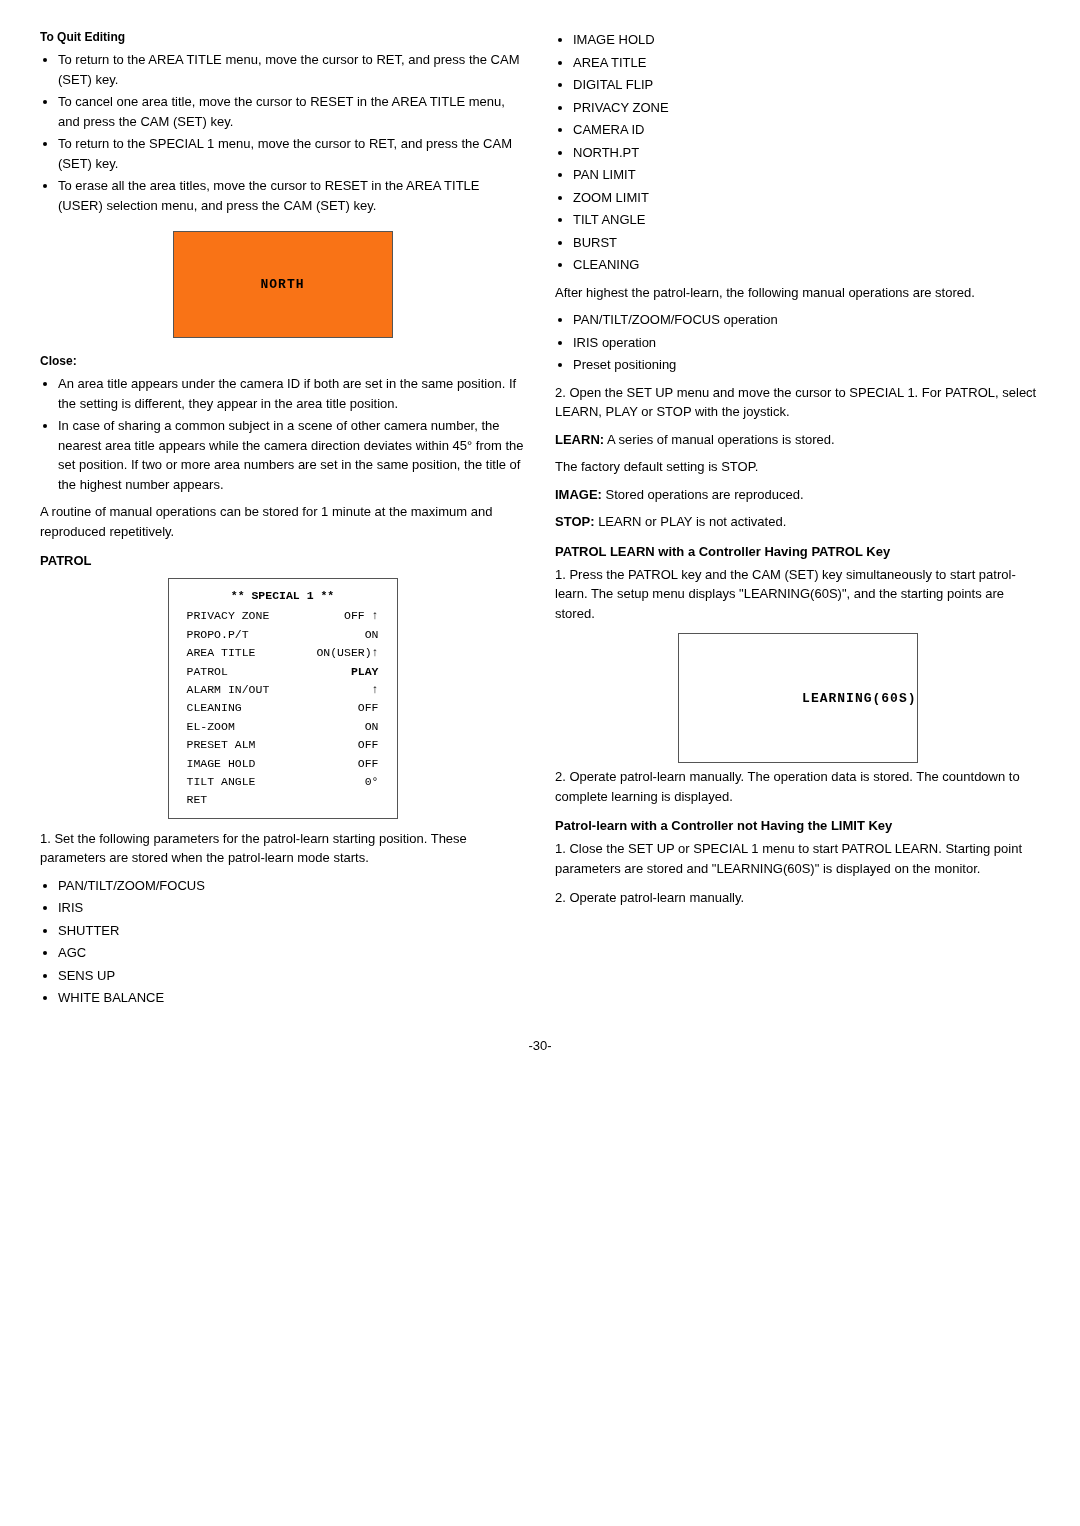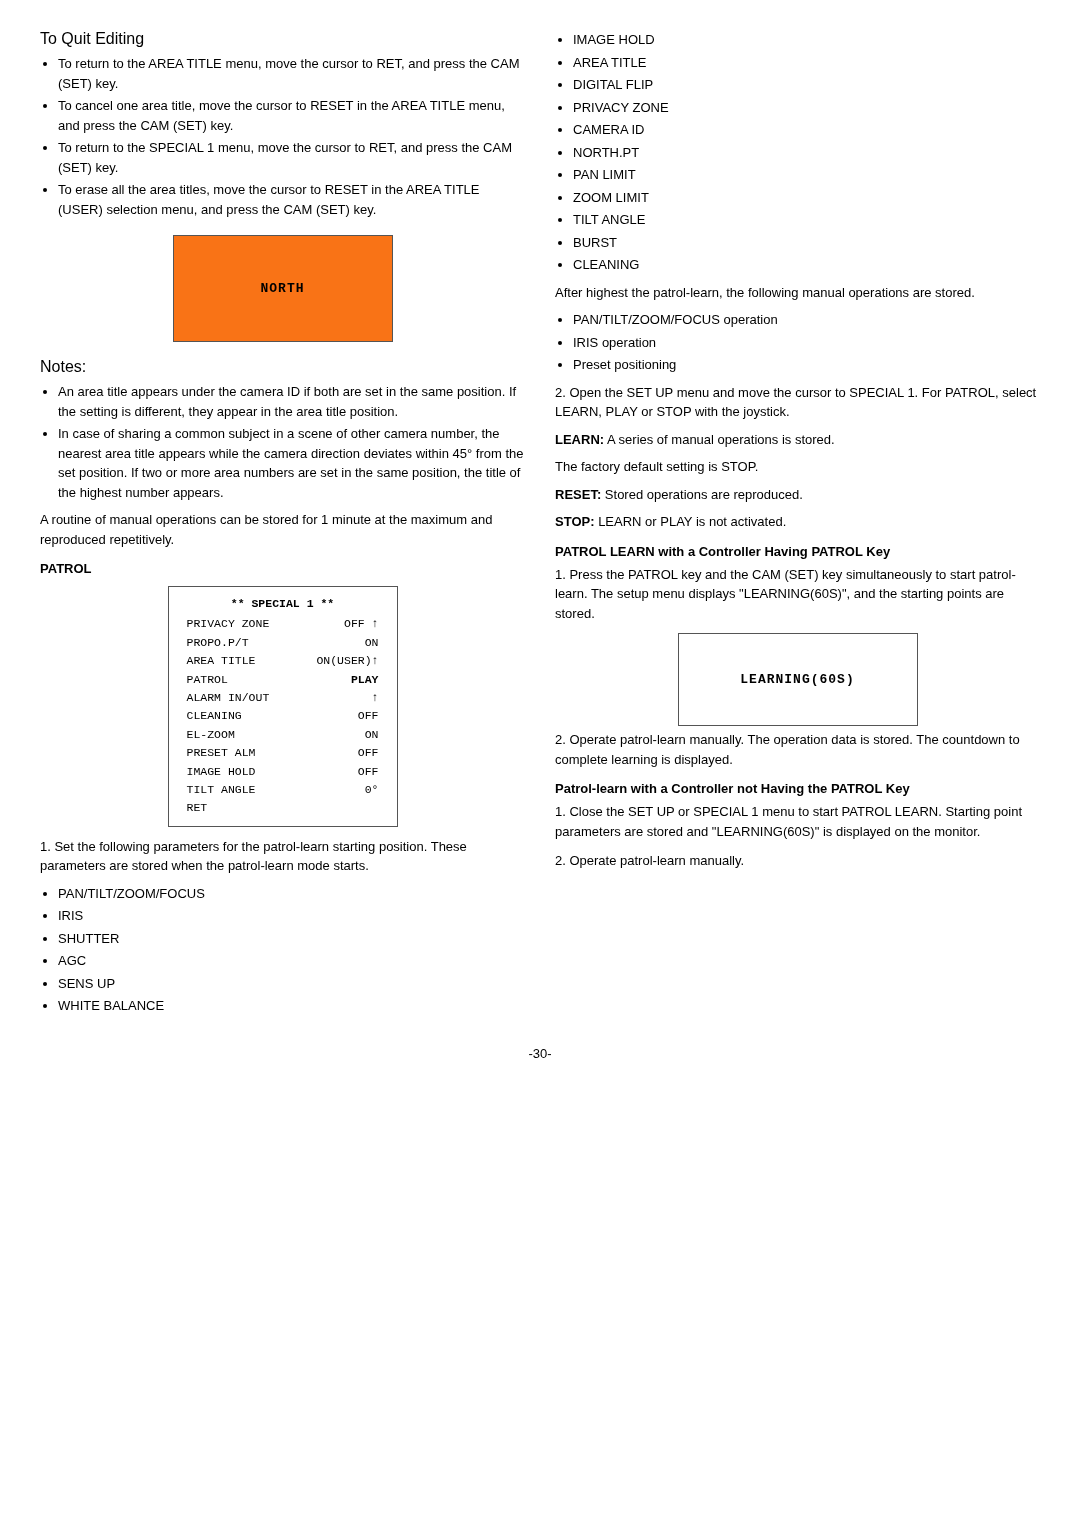--- a/index.html
+++ b/index.html
@@ -18,22 +18,22 @@
     }
     .col-left {
       flex: 1;
       max-width: 490px;
     }
     .col-right {
       flex: 1;
       max-width: 490px;
     }
     h3 {
-      font-size: 16px;
-      font-weight: normal;
+      font-size: 12px;
+      font-weight: bold;
       margin-bottom: 6px;
     }
     p { margin-bottom: 8px; line-height: 1.5; }
     ul {
       margin-left: 18px;
       margin-bottom: 8px;
     }
     ul li { margin-bottom: 3px; line-height: 1.5; }
     .section-title {
       font-size: 15px;
@@ -86,25 +86,25 @@
     }
     .page-number {
       text-align: center;
       margin-top: 20px;
       font-size: 13px;
     }
     .bold { font-weight: bold; }
     .learn-box {
       border: 1.5px solid #555;
       width: 240px;
-      height: 93px;
+      height: 130px;
       margin: 4px auto;
       display: flex;
       align-items: center;
-      justify-content: center;
+      justify-content: flex-end;
       background: #fff;
     }
     .numbered-item {
       margin-bottom: 10px;
       line-height: 1.5;
     }
   </style>
 </head>
 <body>
 
@@ -118,21 +118,21 @@
       <li>To cancel one area title, move the cursor to RESET in the AREA TITLE menu, and press the CAM (SET) key.</li>
       <li>To return to the SPECIAL 1 menu, move the cursor to RET, and press the CAM (SET) key.</li>
       <li>To erase all the area titles, move the cursor to RESET in the AREA TITLE (USER) selection menu, and press the CAM (SET) key.</li>
     </ul>
 
     <div class="monitor-box">
       <span class="monitor-label">NORTH</span>
     </div>
 
     <div class="notes-section">
-      <h3>Notes:</h3>
+      <h3>Close:</h3>
       <ul>
         <li>An area title appears under the camera ID if both are set in the same position. If the setting is different, they appear in the area title position.</li>
         <li>In case of sharing a common subject in a scene of other camera number, the nearest area title appears while the camera direction deviates within 45° from the set position. If two or more area numbers are set in the same position, the title of the highest number appears.</li>
       </ul>
     </div>
 
 
     <p>A routine of manual operations can be stored for 1 minute at the maximum and reproduced repetitively.</p>
 
     <div class="subsection-title">PATROL</div>
@@ -223,21 +223,21 @@
     </ul>
 
     <div class="numbered-item">
       <p>2.  Open the SET UP menu and move the cursor to SPECIAL 1. For PATROL, select LEARN, PLAY or STOP with the joystick.</p>
       <p>
         <span class="bold">LEARN:</span>
         <span>A series of manual operations is stored.</span>
       </p>
       <p>The factory default setting is STOP.</p>
       <p>
-        <span class="bold">RESET:</span>
+        <span class="bold">IMAGE:</span>
         <span>Stored operations are reproduced.</span>
       </p>
       <p>
         <span class="bold">STOP:</span>
         <span>LEARN or PLAY is not activated.</span>
       </p>
     </div>
 
     <div class="subsection-title">PATROL LEARN with a Controller Having PATROL Key</div>
 
@@ -247,21 +247,21 @@
 
     <div class="learn-box">
       <span class="monitor-label">LEARNING(60S)</span>
     </div>
 
     <div class="numbered-item">
       <p>2.  Operate patrol-learn manually. The operation data is stored. The countdown to complete learning is displayed.</p>
     </div>
 
 
-    <div class="subsection-title">Patrol-learn with a Controller not Having the PATROL Key</div>
+    <div class="subsection-title">Patrol-learn with a Controller not Having the LIMIT Key</div>
 
     <div class="numbered-item">
       <p>1.  Close the SET UP or SPECIAL 1 menu to start PATROL LEARN. Starting point parameters are stored and "LEARNING(60S)" is displayed on the monitor.</p>
     </div>
 
     <div class="numbered-item">
       <p>2.  Operate patrol-learn manually.</p>
     </div>
 
   </div>

